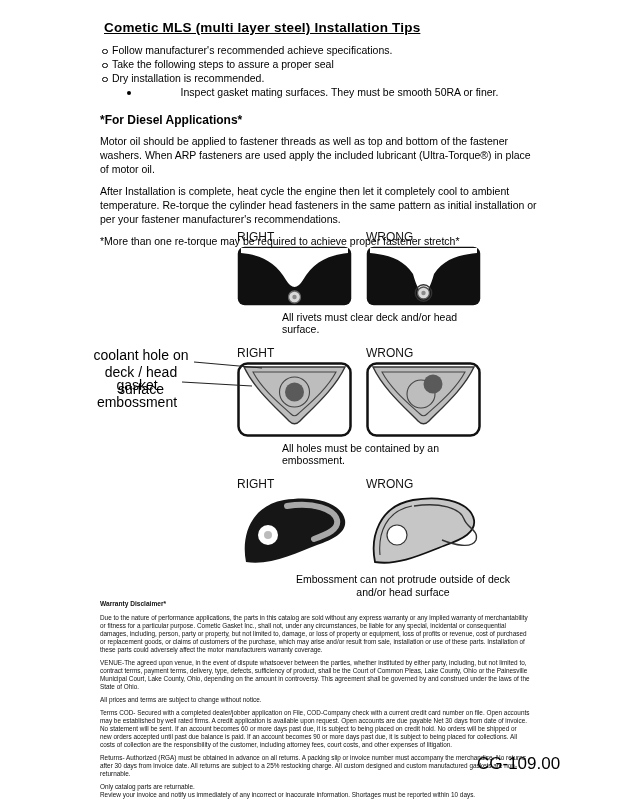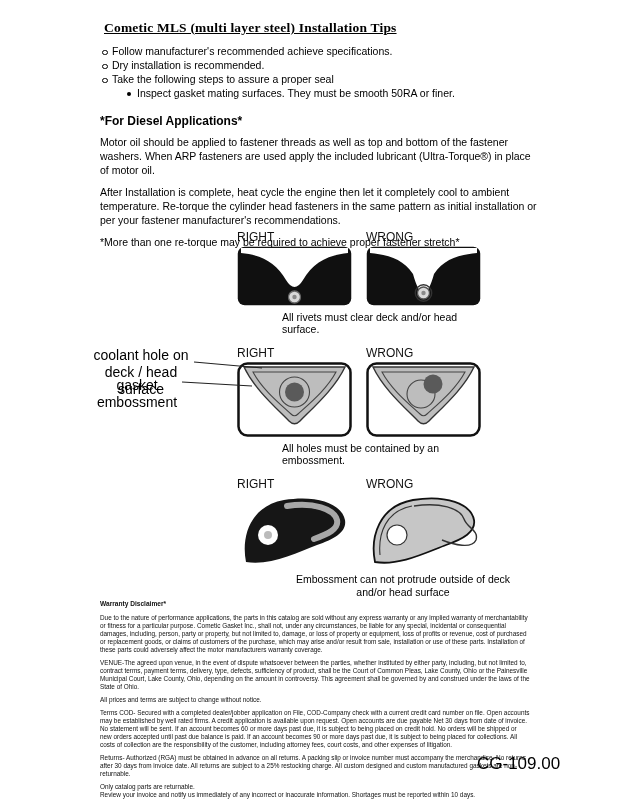--- a/index.html
+++ b/index.html
@@ -1,27 +1,27 @@
 <!DOCTYPE html>
 <html><head>
 <meta charset="utf-8">
 <style>
   * { margin:0; padding:0; box-sizing:border-box; }
   html,body { background:#9a9a9a; }
   body { font-family:"Liberation Sans", sans-serif; }
   .page { position:relative; width:618px; height:800px; background:#ffffff; color:#000; overflow:hidden; margin:0 auto; }
 
   .content { position:absolute; left:100px; top:14px; width:442px; }
-  .title { display:inline-block; font-size:13.5px; font-weight:bold; text-decoration:underline; margin:6px 0 9px 4px; letter-spacing:.2px;font-family:Liberation Serif, serif; }
+  .title { display:inline-block; font-size:13.5px; font-weight:bold; text-decoration:underline; margin:6px 0 9px 4px; letter-spacing:.2px; }
 
   ul.tips { list-style:none; margin-left:0; }
   ul.tips > li { font-size:10.5px; line-height:1.32; padding-left:12px; position:relative; }
   ul.tips > li::before { content:""; position:absolute; left:2px; top:4.8px; width:3.6px; height:3.6px; border:1px solid #000; border-radius:50%; }
 
-  ul.subtips { list-style:none; margin-left:26px; }
+  ul.subtips { list-style:none; margin-left:26px;text-align:center; }
   ul.subtips > li { font-size:10.5px; line-height:1.32; padding-left:11px; position:relative; }
   ul.subtips > li::before { content:""; position:absolute; left:1px; top:5px; width:4.4px; height:4.4px; background:#000; border-radius:50%; }
 
   .diesel-heading { font-size:12px; font-weight:bold; margin:14px 0 8px 0; }
   .para { font-size:10.5px; line-height:1.3; margin-bottom:9px; width:438px; }
   .note { margin-top:4px; }
 
   .diagrams { position:absolute; left:237px; top:230px; width:250px; }
   .diag-headers { display:flex; gap:14px; }
   .diag-headers span { width:115px; font-size:12px; color:#111; }
@@ -45,22 +45,22 @@
 </head>
 <body>
 
 <div class="page">
 
   <div class="content">
     <h1 class="title">Cometic MLS (multi layer steel) Installation Tips</h1>
 
     <ul class="tips">
       <li>Follow manufacturer's recommended achieve specifications.</li>
+      <li>Take the following steps to assure a proper seal</li>
       <li>Dry installation is recommended.</li>
-      <li>Take the following steps to assure a proper seal</li>
     </ul>
     <ul class="subtips">
       <li>Inspect gasket mating surfaces.  They must be smooth 50RA or finer.</li>
     </ul>
 
     <h2 class="diesel-heading">*For Diesel Applications*</h2>
     <p class="para">Motor oil should be applied to fastener threads as well as top and bottom of the fastener washers. When ARP fasteners are used apply the included lubricant (Ultra-Torque®) in place of motor oil.</p>
     <p class="para">After Installation is complete, heat cycle the engine then let it completely cool to ambient temperature. Re-torque the cylinder head fasteners in the same pattern as initial installation or per your fastener manufacturer's recommendations.</p>
     <p class="para note">*More than one re-torque may be required to achieve proper fastener stretch*</p>
   </div>

